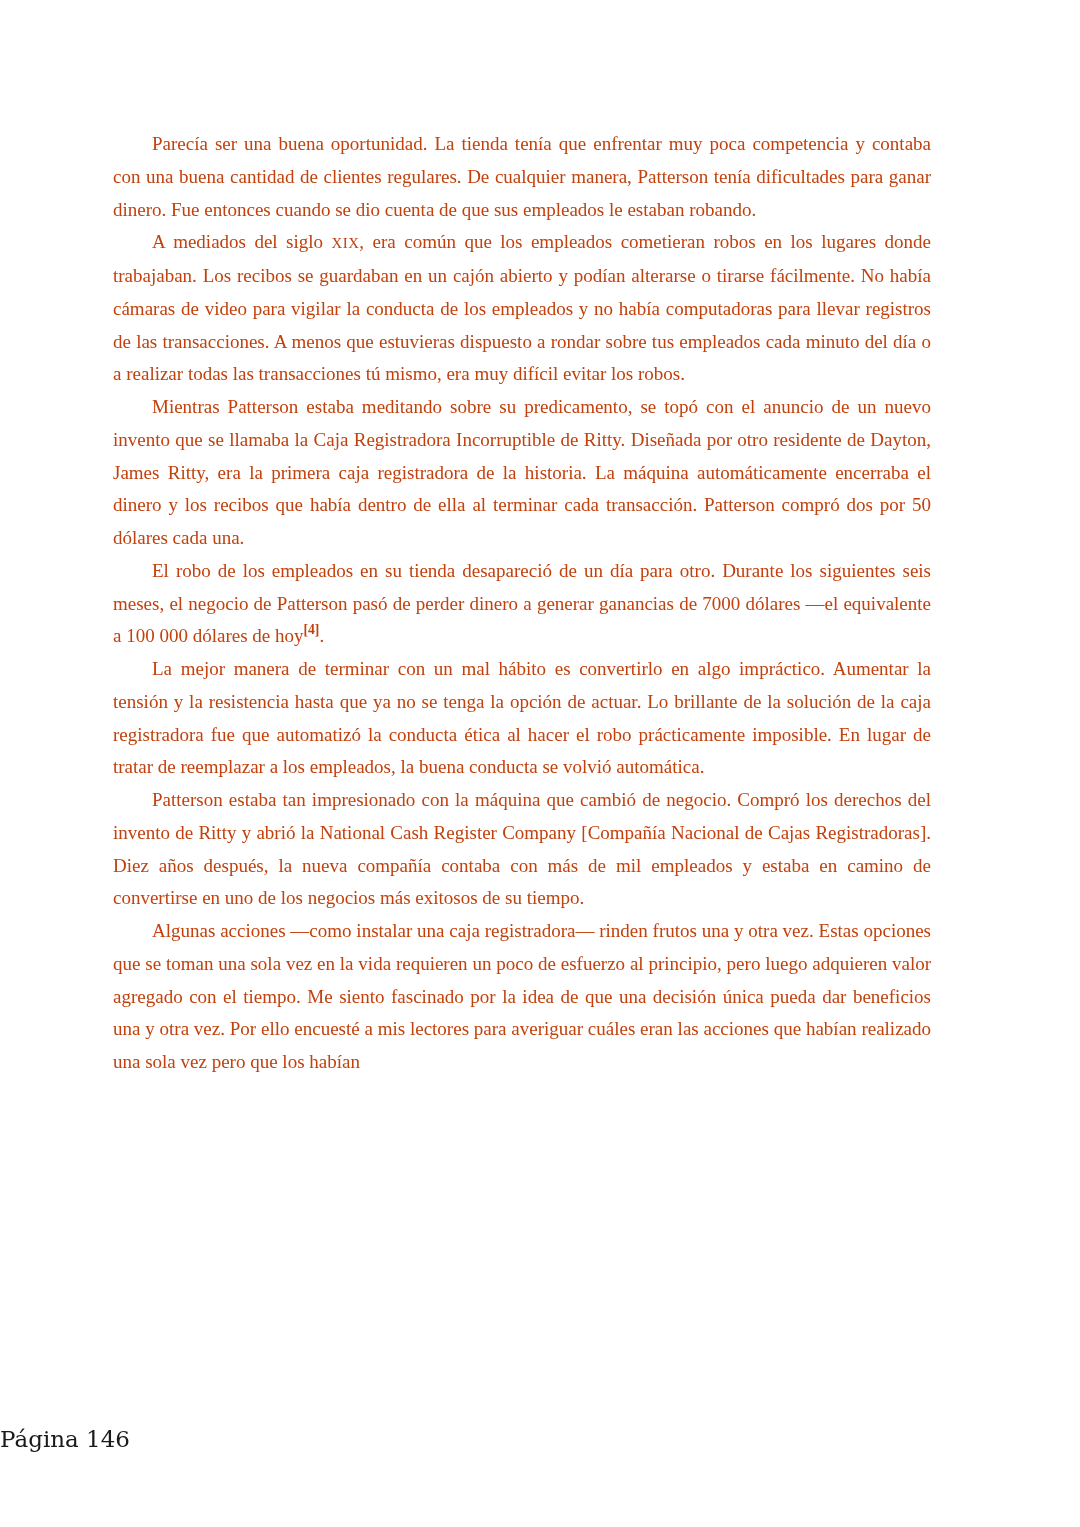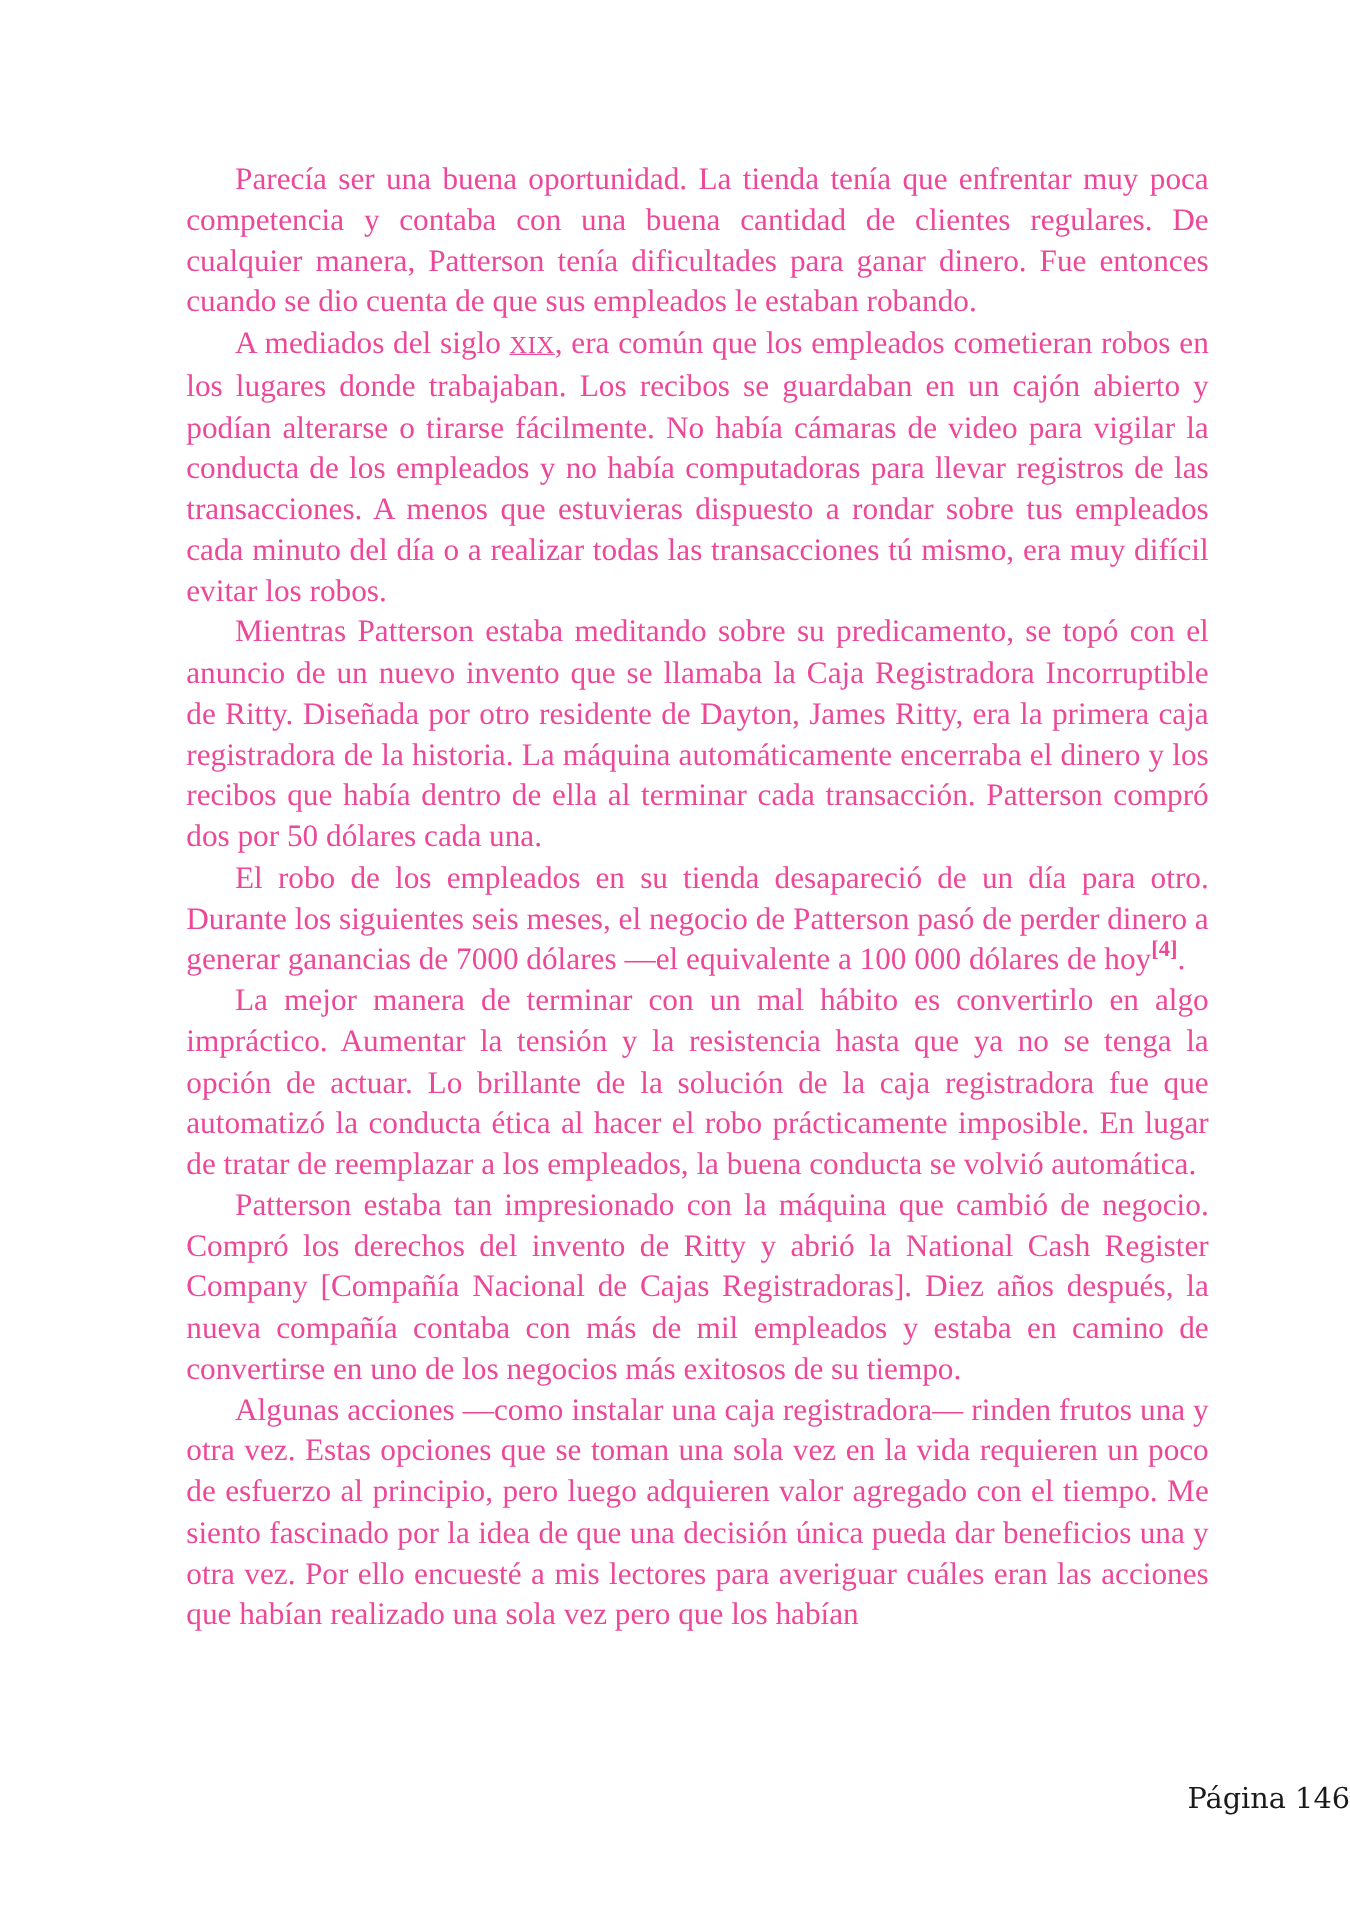--- a/index.html
+++ b/index.html
@@ -8,51 +8,50 @@
       background: #ffffff;
     }
     body {
       width: 1080px;
       height: 1527px;
       position: relative;
       overflow: hidden;
     }
     .page {
       position: absolute;
-      left: 149px;
+      left: 113px;
       top: 128px;
       width: 818px;
       font-family: "Liberation Serif", serif;
-      font-size: 25px;
+      font-size: 19px;
       line-height: 32.75px;
-      color: #ec4899;
+      color: #c2410c;
     }
     .page p {
       margin: 0;
       text-indent: 39px;
       text-align: justify;
       hyphens: none;
     }
     .sc {
       font-size: 0.78em;
       letter-spacing: 0.5px;
-      text-decoration: underline;
     }
     sup.ref {
       font-weight: bold;
       font-size: 0.72em;
       line-height: 0;
       vertical-align: 0.55em;
     }
     .footer {
       position: absolute;
       left: 0;
       width: 1080px;
       top: 1426px;
-      text-align: right;
+      text-align: left;
       font-family: "DejaVu Serif", serif;
       font-size: 23px;
       color: #1a1a1a;
     }
   </style>
 </head>
 <body>
 
 <div class="page">
   <p>Parecía ser una buena oportunidad. La tienda tenía que enfrentar muy poca competencia y contaba con una buena cantidad de clientes regulares. De cualquier manera, Patterson tenía dificultades para ganar dinero. Fue entonces cuando se dio cuenta de que sus empleados le estaban robando.</p>

